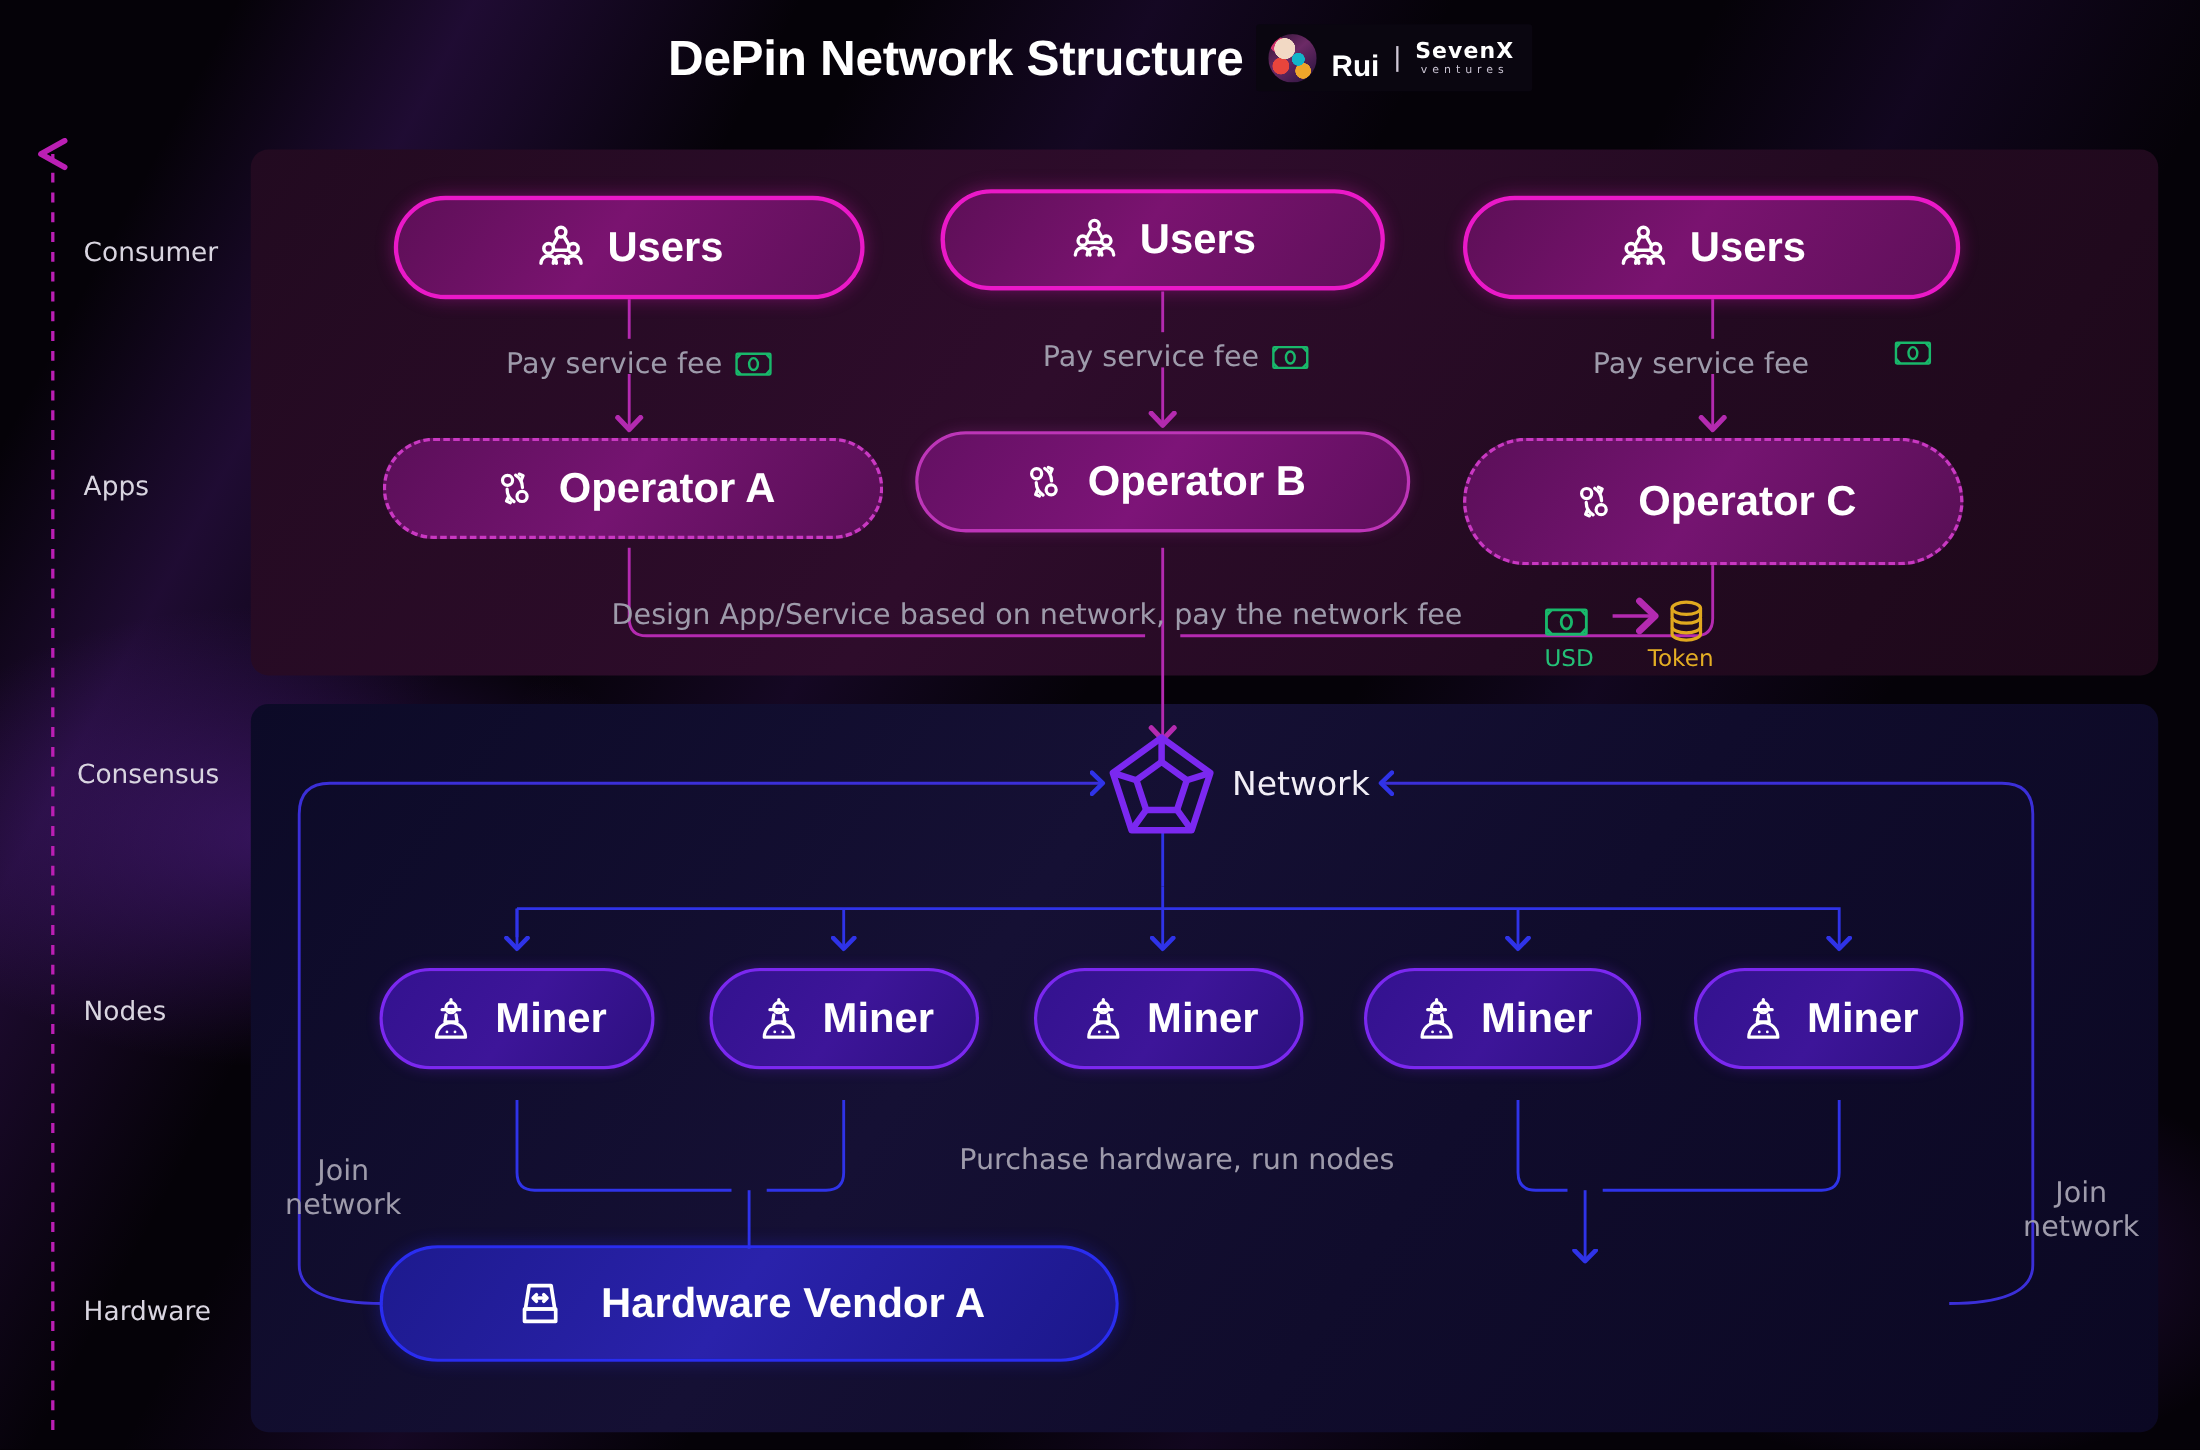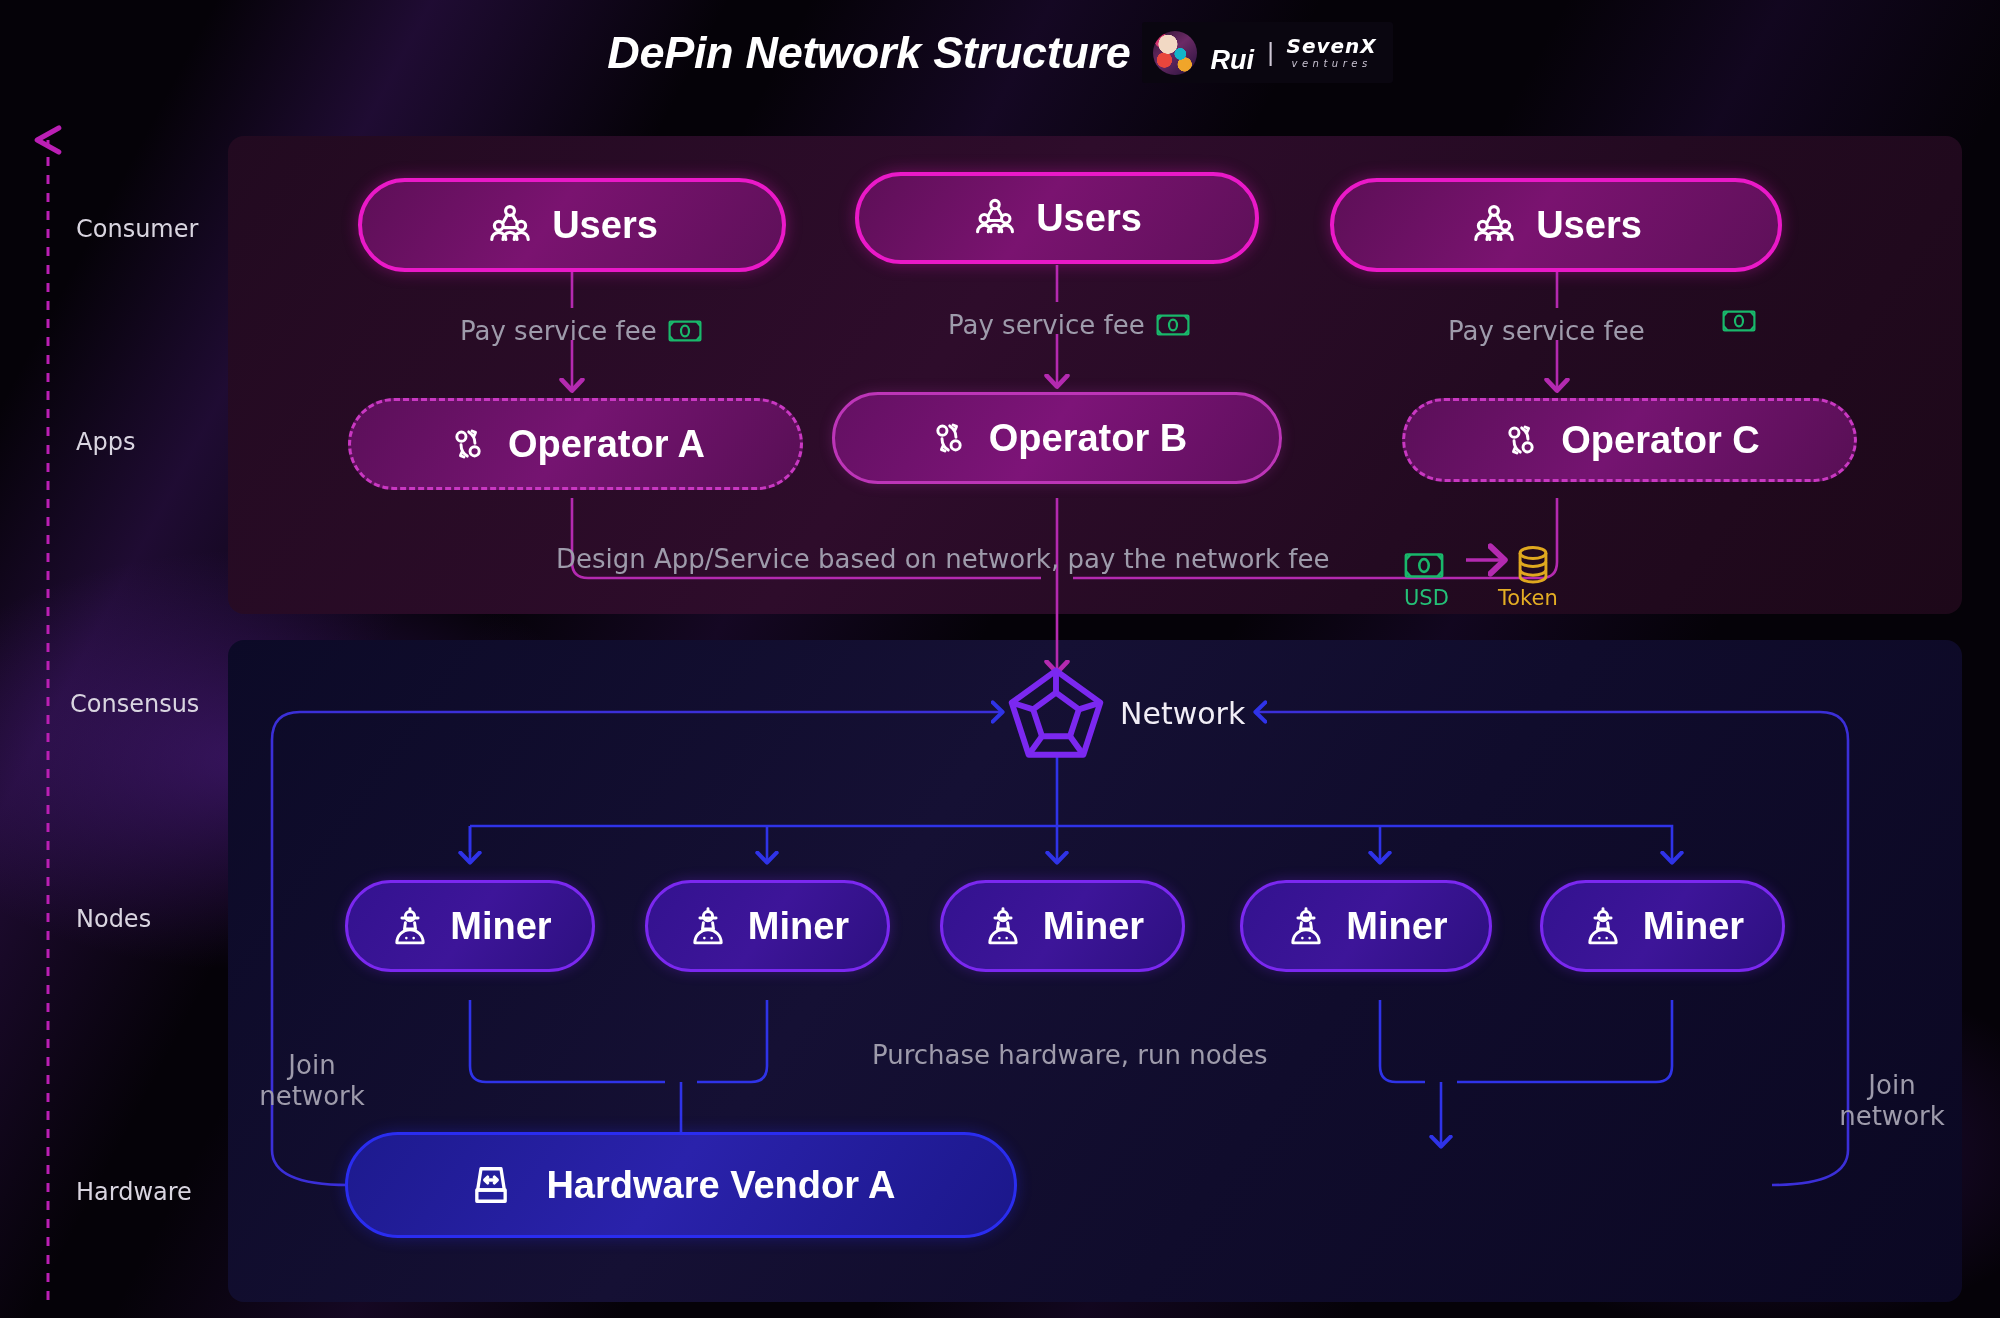--- a/index.html
+++ b/index.html
@@ -25,21 +25,21 @@
     position: absolute; left: 0; top: 0;
     width: 2000px; height: 1318px;
     pointer-events: none;
     z-index: 2;
   }
 
   
   .title-row {
     position: absolute; left: 0; top: 22px; width: 2000px;
     display: flex; align-items: center; justify-content: center;
-    gap: 12px; z-index: 6; font-style: italic;
+    gap: 12px; z-index: 6;
   }
   .title-text {
     font-size: 45px; font-weight: 700; color: #ffffff;
     letter-spacing: -.3px; white-space: nowrap;
   }
   .logo-badge {
     display: flex; align-items: center; gap: 13px;
     background: #0a0610; padding: 7px 16px 7px 11px; border-radius: 3px;
   }
   .avatar {
@@ -343,21 +343,21 @@
           <circle cx="15.6" cy="16" r="2.5"></circle>
         <path d="M12.4 5.4a7.4 7.4 0 0 1 3.4 6.2"></path>
         <path d="M11.6 18.6a7.4 7.4 0 0 1-3.4-6.2"></path>
         <path d="M14.2 4.9 l1.9 .8 -.8 1.9"></path>
         <path d="M9.8 19.1 l-1.9-.8 .8-1.9"></path>
       </svg>
     </span>
     <span class="lbl">Operator B</span>
   </div>
 
-  <div class="node pill-op-dashed" style="left:1402px; top:398px; width:455px; height:84px;">
+  <div class="node pill-op-dashed" style="left:1330px; top:398px; width:455px; height:116px;">
     <span class="ico">
       <svg class="gi" width="44" height="44" viewBox="0 0 24 24" fill="none" stroke="#fff" stroke-width="1.6" stroke-linecap="round" stroke-linejoin="round">
         <circle cx="8.4" cy="8" r="2.5"></circle>
           <circle cx="15.6" cy="16" r="2.5"></circle>
         <path d="M12.4 5.4a7.4 7.4 0 0 1 3.4 6.2"></path>
         <path d="M11.6 18.6a7.4 7.4 0 0 1-3.4-6.2"></path>
         <path d="M14.2 4.9 l1.9 .8 -.8 1.9"></path>
         <path d="M9.8 19.1 l-1.9-.8 .8-1.9"></path>
       </svg>
     </span>

